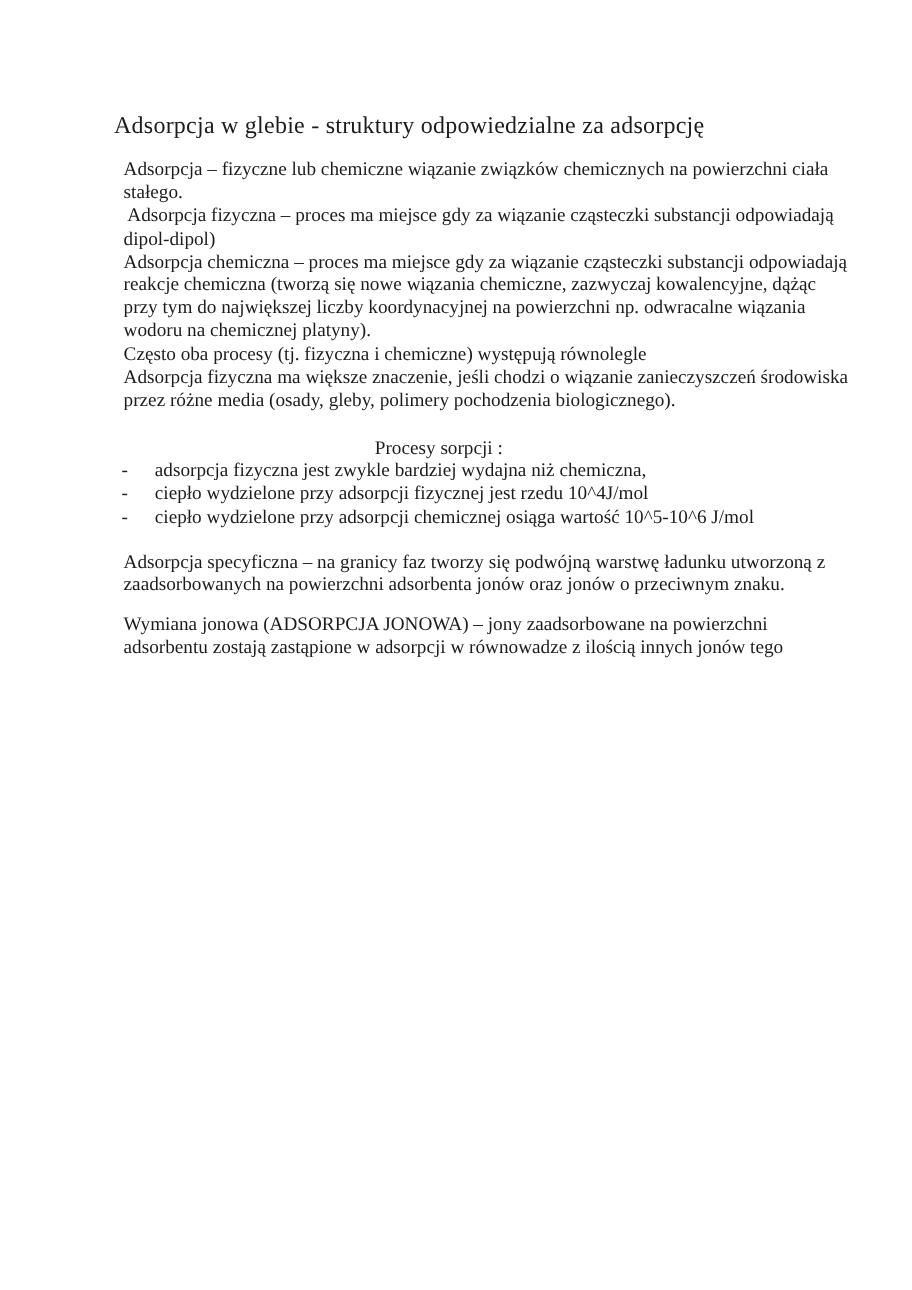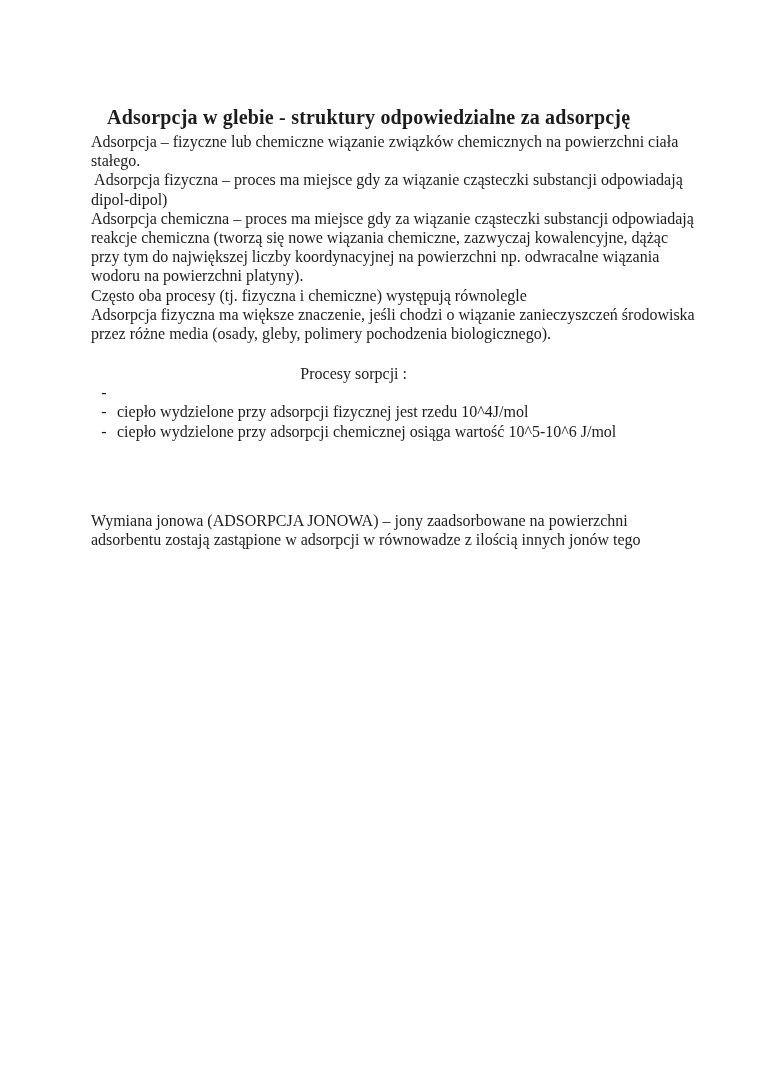--- a/index.html
+++ b/index.html
@@ -13,35 +13,36 @@
     height: 1075px;
     background: #ffffff;
     overflow: hidden;
     font-family: "Liberation Serif", "DejaVu Serif", serif;
     color: #1c1c1c;
   }
   .doc-title {
     position: absolute;
     left: 91px;
     top: 88px;
-    margin: 16px;
+    margin: 4px;
     font-size: 20px;
-    font-weight: bold;
+    font-weight: normal;
     line-height: 26px;
     white-space: pre;
     letter-spacing: 0.2px;
   }
   .text-block {
     position: absolute;
     left: 91px;
     font-size: 16px;
     line-height: 19.2px;
   }
   .text-block .line {
     white-space: pre;
+    margin-left: 12px;
   }
   .block-para1   { top: 132px; }
   .block-sorpcja { top: 364px; text-align: center; }
   .block-para2   { top: 459px; }
   .block-para3   { top: 511px; }
   .bullet-row {
     display: flex;
     white-space: pre;
   }
   .bullet-row .dash {
@@ -58,40 +59,45 @@
   <h1 class="doc-title">Adsorpcja w glebie - struktury odpowiedzialne za adsorpcję</h1>
 
   <div class="text-block block-para1">
     <div class="line">Adsorpcja – fizyczne lub chemiczne wiązanie związków chemicznych na powierzchni ciała</div>
     <div class="line">stałego.</div>
     <div class="line"> Adsorpcja fizyczna – proces ma miejsce gdy za wiązanie cząsteczki substancji odpowiadają</div>
     <div class="line">dipol-dipol)</div>
     <div class="line">Adsorpcja chemiczna – proces ma miejsce gdy za wiązanie cząsteczki substancji odpowiadają</div>
     <div class="line">reakcje chemiczna (tworzą się nowe wiązania chemiczne, zazwyczaj kowalencyjne, dążąc</div>
     <div class="line">przy tym do największej liczby koordynacyjnej na powierzchni np. odwracalne wiązania</div>
-    <div class="line">wodoru na powierzchni platyny).</div>
+    <div class="line">wodoru na chemicznej platyny).</div>
     <div class="line">Często oba procesy (tj. fizyczna i chemiczne) występują równolegle</div>
     <div class="line">Adsorpcja fizyczna ma większe znaczenie, jeśli chodzi o wiązanie zanieczyszczeń środowiska</div>
     <div class="line">przez różne media (osady, gleby, polimery pochodzenia biologicznego).</div>
   </div>
 
   <div class="text-block block-sorpcja">
     <div class="line">Procesy sorpcji :</div>
     <div class="bullet-row">
       <span class="dash">-</span>
+      <span class="line">adsorpcja fizyczna jest zwykle bardziej wydajna niż chemiczna,</span>
     </div>
     <div class="bullet-row">
       <span class="dash">-</span>
       <span class="line">ciepło wydzielone przy adsorpcji fizycznej jest rzedu 10^4J/mol</span>
     </div>
     <div class="bullet-row">
       <span class="dash">-</span>
       <span class="line">ciepło wydzielone przy adsorpcji chemicznej osiąga wartość 10^5-10^6 J/mol</span>
     </div>
   </div>
 
+  <div class="text-block block-para2">
+    <div class="line">Adsorpcja specyficzna – na granicy faz tworzy się podwójną warstwę ładunku utworzoną z</div>
+    <div class="line">zaadsorbowanych na powierzchni adsorbenta jonów oraz jonów o przeciwnym znaku.</div>
+  </div>
 
   <div class="text-block block-para3">
     <div class="line">Wymiana jonowa (ADSORPCJA JONOWA) – jony zaadsorbowane na powierzchni</div>
     <div class="line">adsorbentu zostają zastąpione w adsorpcji w równowadze z ilością innych jonów tego</div>
   </div>
 
 </div>
 
 </body></html>

